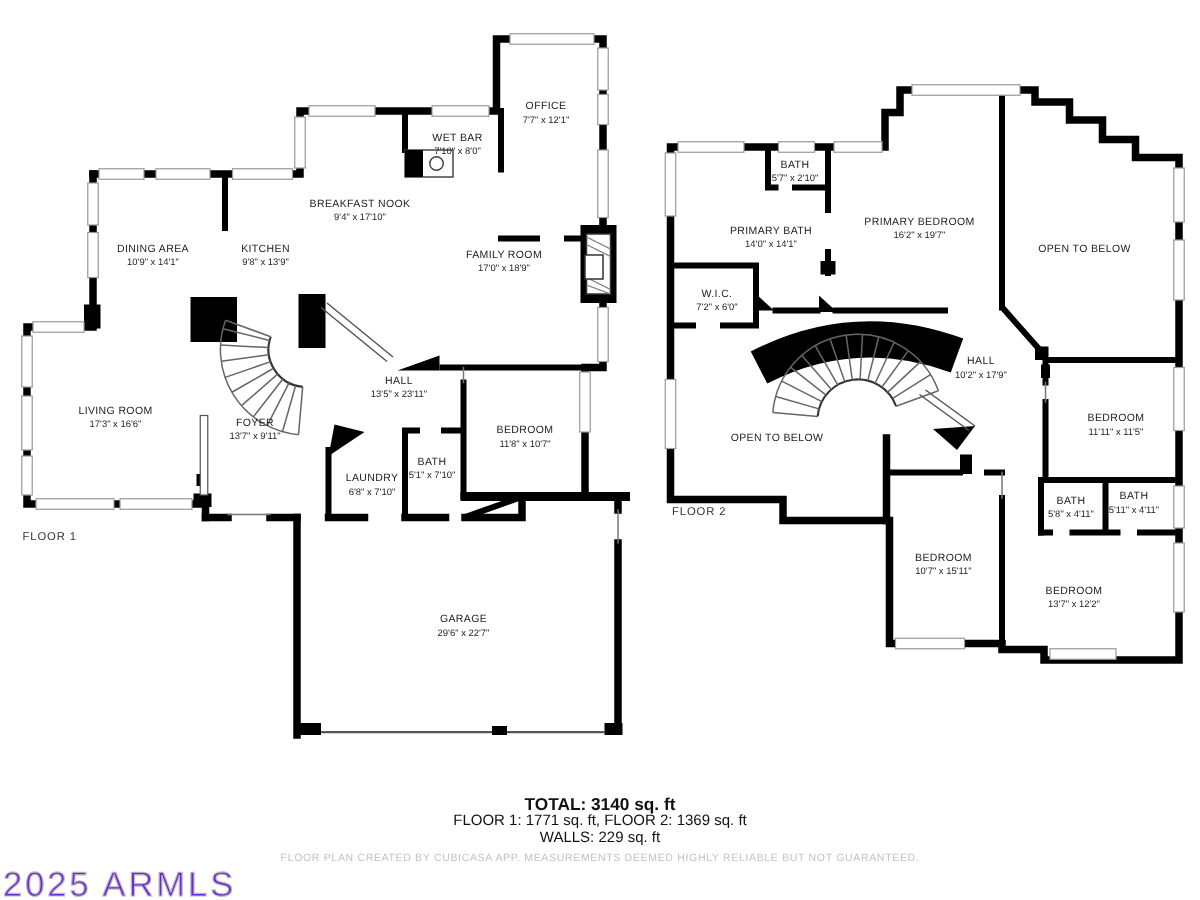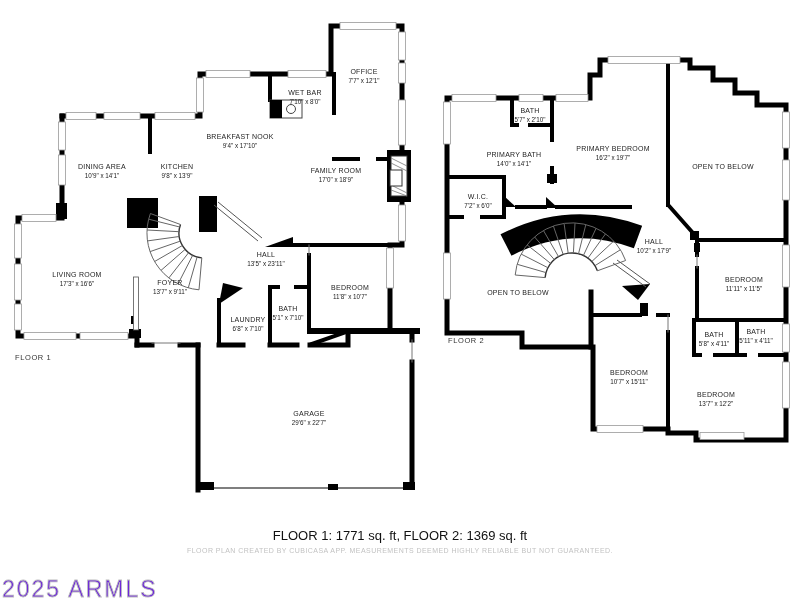--- a/index.html
+++ b/index.html
@@ -6,21 +6,21 @@
   #stage{position:relative;width:800px;height:600px;background:#fff;overflow:hidden;
          font-family:"Liberation Sans",sans-serif;}
   #plan-svg{position:absolute;left:0;top:0;}
   .room{position:absolute;transform:translate(-50%,-50%);text-align:center;
         color:#1c1c1c;white-space:nowrap;line-height:1.22;}
   .rn{display:block;font-size:7px;letter-spacing:.25px;}
   .rd{display:block;font-size:6.3px;color:#222;}
   .floor-tag{position:absolute;font-size:7.5px;color:#333;letter-spacing:.6px;}
   #summary{position:absolute;left:0;top:531px;width:800px;text-align:center;color:#111;}
   #summary .total{font-size:11.5px;font-weight:bold;line-height:12px;}
-  #summary .sline{font-size:13px;line-height:10.5px;}
+  #summary .sline{font-size:10px;line-height:10.5px;}
   #summary .disclaimer{font-size:7px;color:#c2c2c2;letter-spacing:.45px;margin-top:5px;}
   #watermark{position:absolute;left:2px;top:576px;font-size:23px;letter-spacing:2px;
              color:#6d28d9;-webkit-text-stroke:0.8px #bdbdbd;}
 </style>
 </head>
 <body>
 
 <div id="stage">
 
   <svg id="plan-svg" width="800" height="600" viewBox="0 0 800 600">
@@ -253,18 +253,20 @@
     <span class="rn">BEDROOM</span>
     <span class="rd">10'7" x 15'11"</span>
   </div>
   <div class="room" style="left:716px;top:399px">
     <span class="rn">BEDROOM</span>
     <span class="rd">13'7" x 12'2"</span>
   </div>
   <div class="floor-tag" style="left:448px;top:336px">FLOOR 2</div>
 
   <div id="summary">
+    <div class="total">TOTAL: 3140 sq. ft</div>
     <div class="sline">FLOOR 1: 1771 sq. ft, FLOOR 2: 1369 sq. ft</div>
+    <div class="sline">WALLS: 229 sq. ft</div>
     <div class="disclaimer">FLOOR PLAN CREATED BY CUBICASA APP. MEASUREMENTS DEEMED HIGHLY RELIABLE BUT NOT GUARANTEED.</div>
   </div>
 
   <div id="watermark">2025 ARMLS</div>
 </div>
 
 </body></html>

